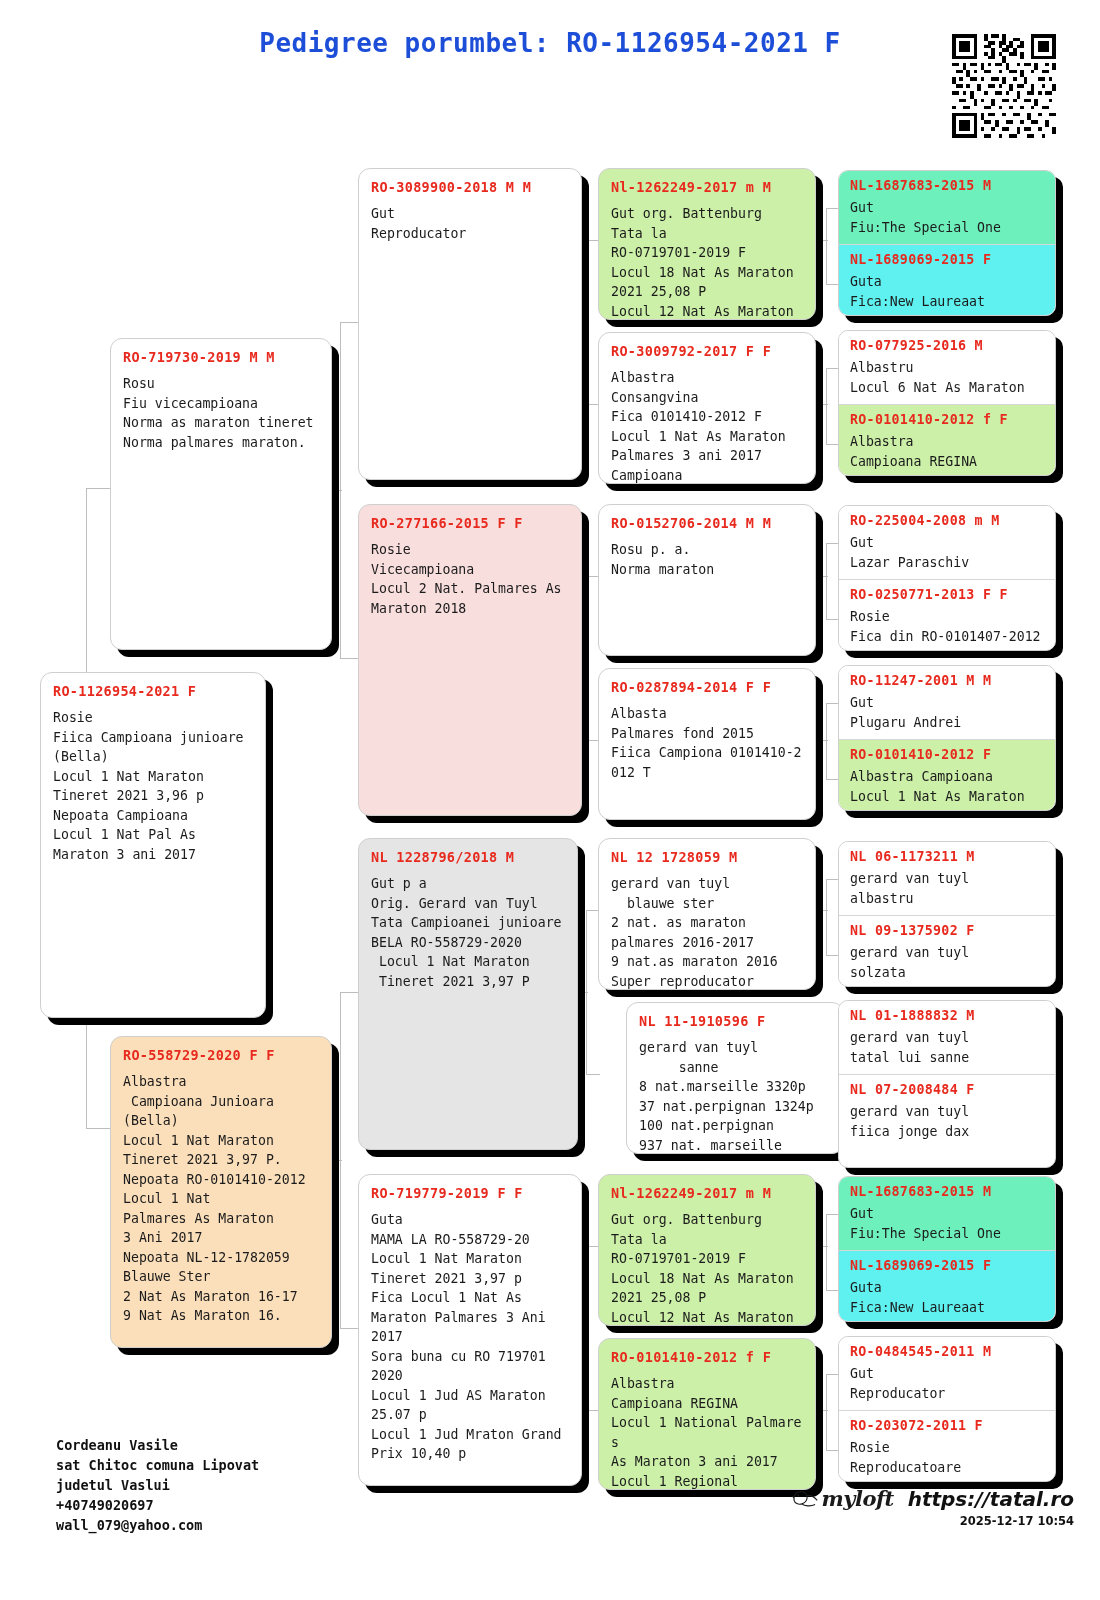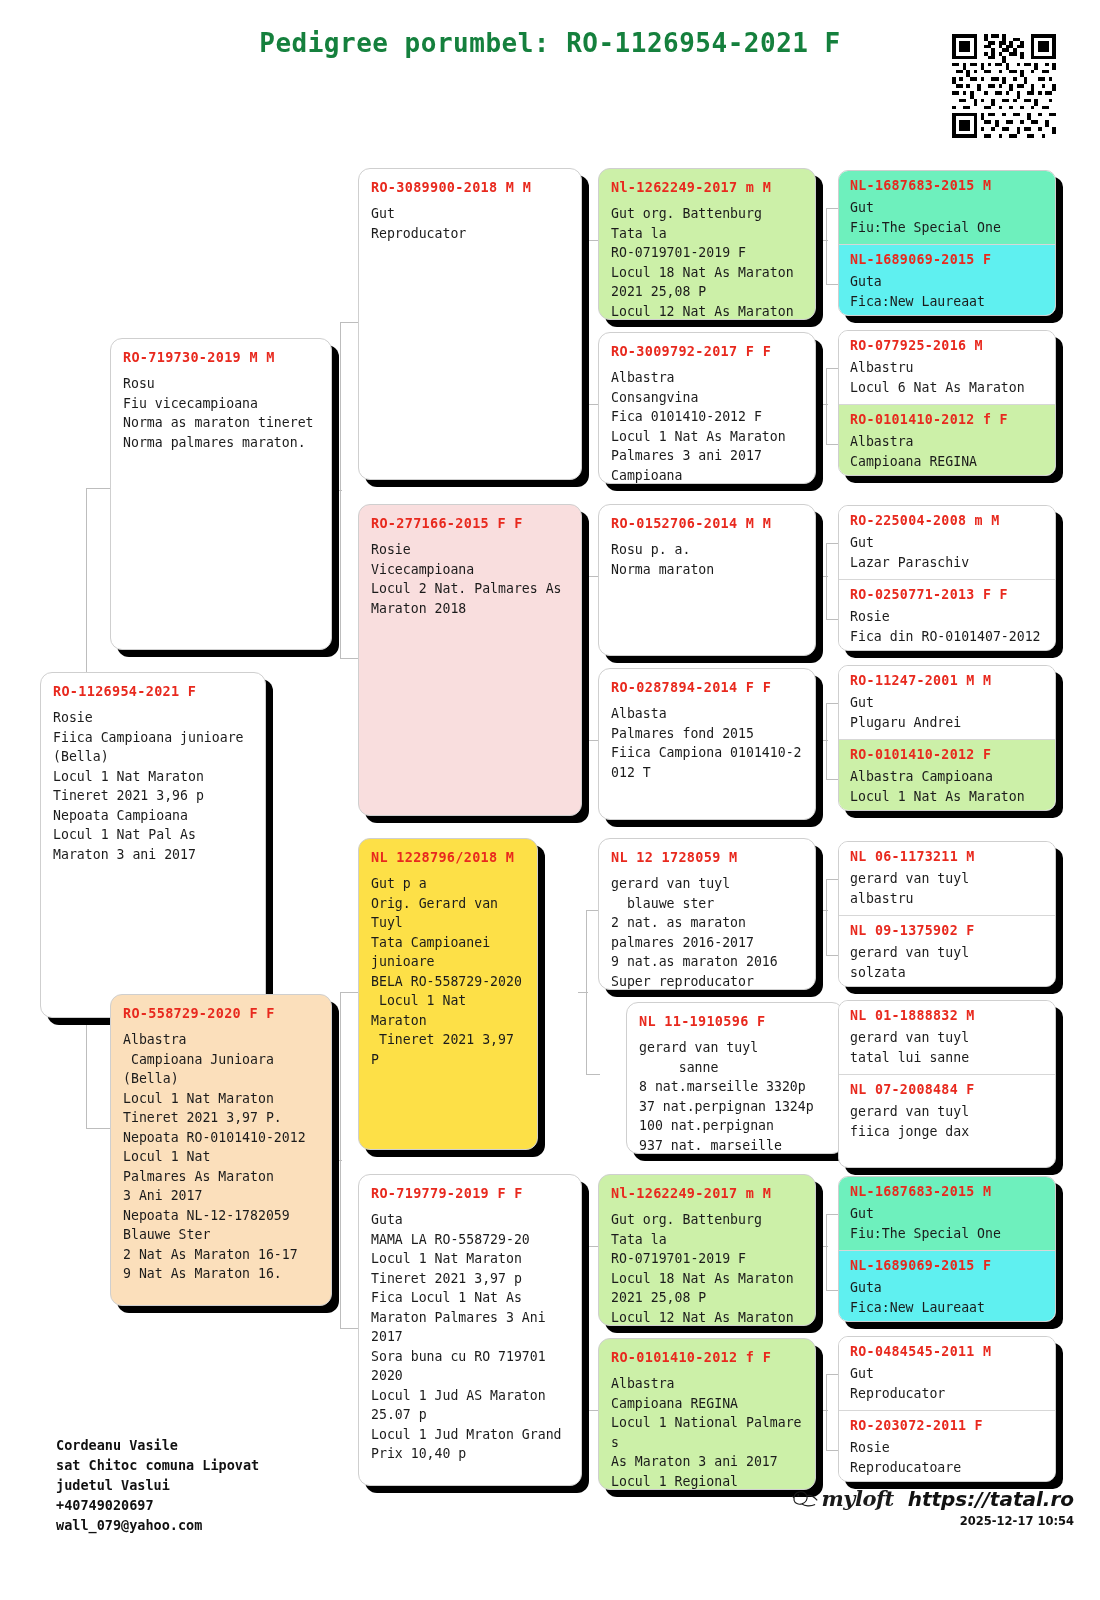--- a/index.html
+++ b/index.html
@@ -16,21 +16,21 @@
 
   
   #page-title {
     position: absolute;
     top: 28px; left: 0; width: 1100px;
     text-align: center;
     font-family: "DejaVu Sans Mono", "Liberation Mono", monospace;
     font-weight: bold;
     font-size: 26px;
     letter-spacing: 0.5px;
-    color: #15803d;
+    color: #1d4ed8;
   }
   #qr-code {
     position: absolute;
     top: 34px; left: 952px;
     width: 104px; height: 104px;
   }
 
   
   .card {
     position: absolute;
@@ -366,21 +366,21 @@
 </div>
 
 <div class="card" style="left:110px; top:338px; width:222px; height:312px; background:#ffffff;">
   <div class="cid">RO-719730-2019 M M</div>
   <div class="cbody">Rosu
 Fiu vicecampioana
 Norma as maraton tineret
 Norma palmares maraton.</div>
 </div>
 
-<div class="card" style="left:110px; top:994px; width:222px; height:312px; background:#fbdfbb;">
+<div class="card" style="left:110px; top:1036px; width:222px; height:312px; background:#fbdfbb;">
   <div class="cid">RO-558729-2020 F F</div>
   <div class="cbody">Albastra
  Campioana Junioara
 (Bella)
 Locul 1 Nat Maraton
 Tineret 2021 3,97 P.
 Nepoata RO-0101410-2012
 Locul 1 Nat
 Palmares As Maraton
 3 Ani 2017
@@ -397,21 +397,21 @@
 </div>
 
 <div class="card" style="left:358px; top:504px; width:224px; height:312px; background:#f9dede;">
   <div class="cid">RO-277166-2015 F F</div>
   <div class="cbody">Rosie
 Vicecampioana
 Locul 2 Nat. Palmares As
 Maraton 2018</div>
 </div>
 
-<div class="card" style="left:358px; top:838px; width:180px; height:312px; background:#fde047;">
+<div class="card" style="left:358px; top:838px; width:220px; height:312px; background:#e5e5e5;">
   <div class="cid">NL 1228796/2018 M</div>
   <div class="cbody">Gut p a
 Orig. Gerard van Tuyl
 Tata Campioanei junioare
 BELA RO-558729-2020
  Locul 1 Nat Maraton
  Tineret 2021 3,97 P</div>
 </div>
 
 <div class="card" style="left:358px; top:1174px; width:224px; height:312px; background:#ffffff;">

